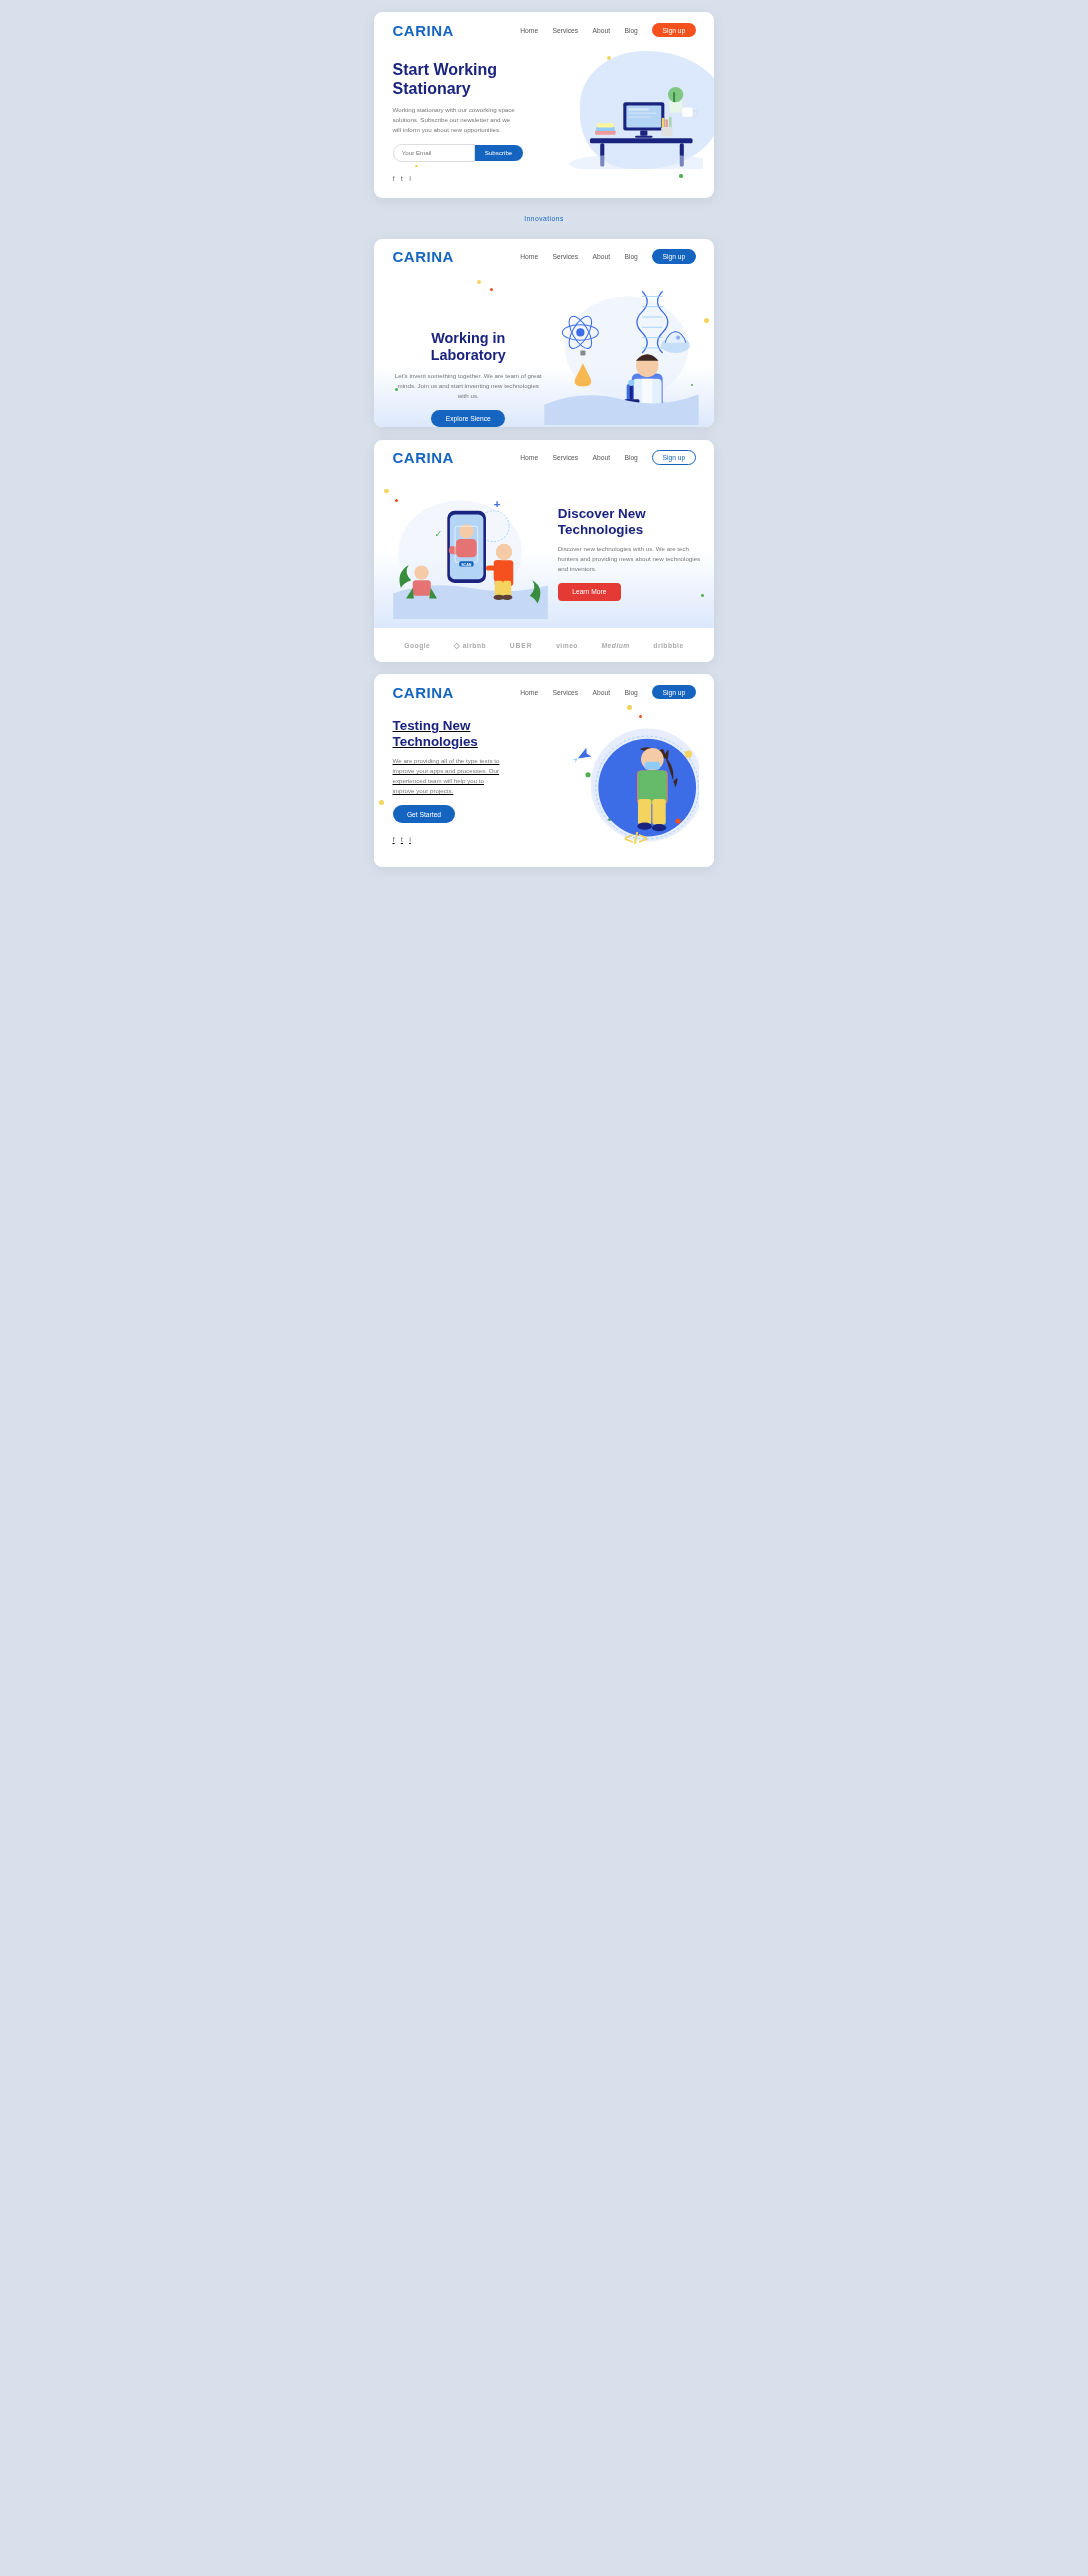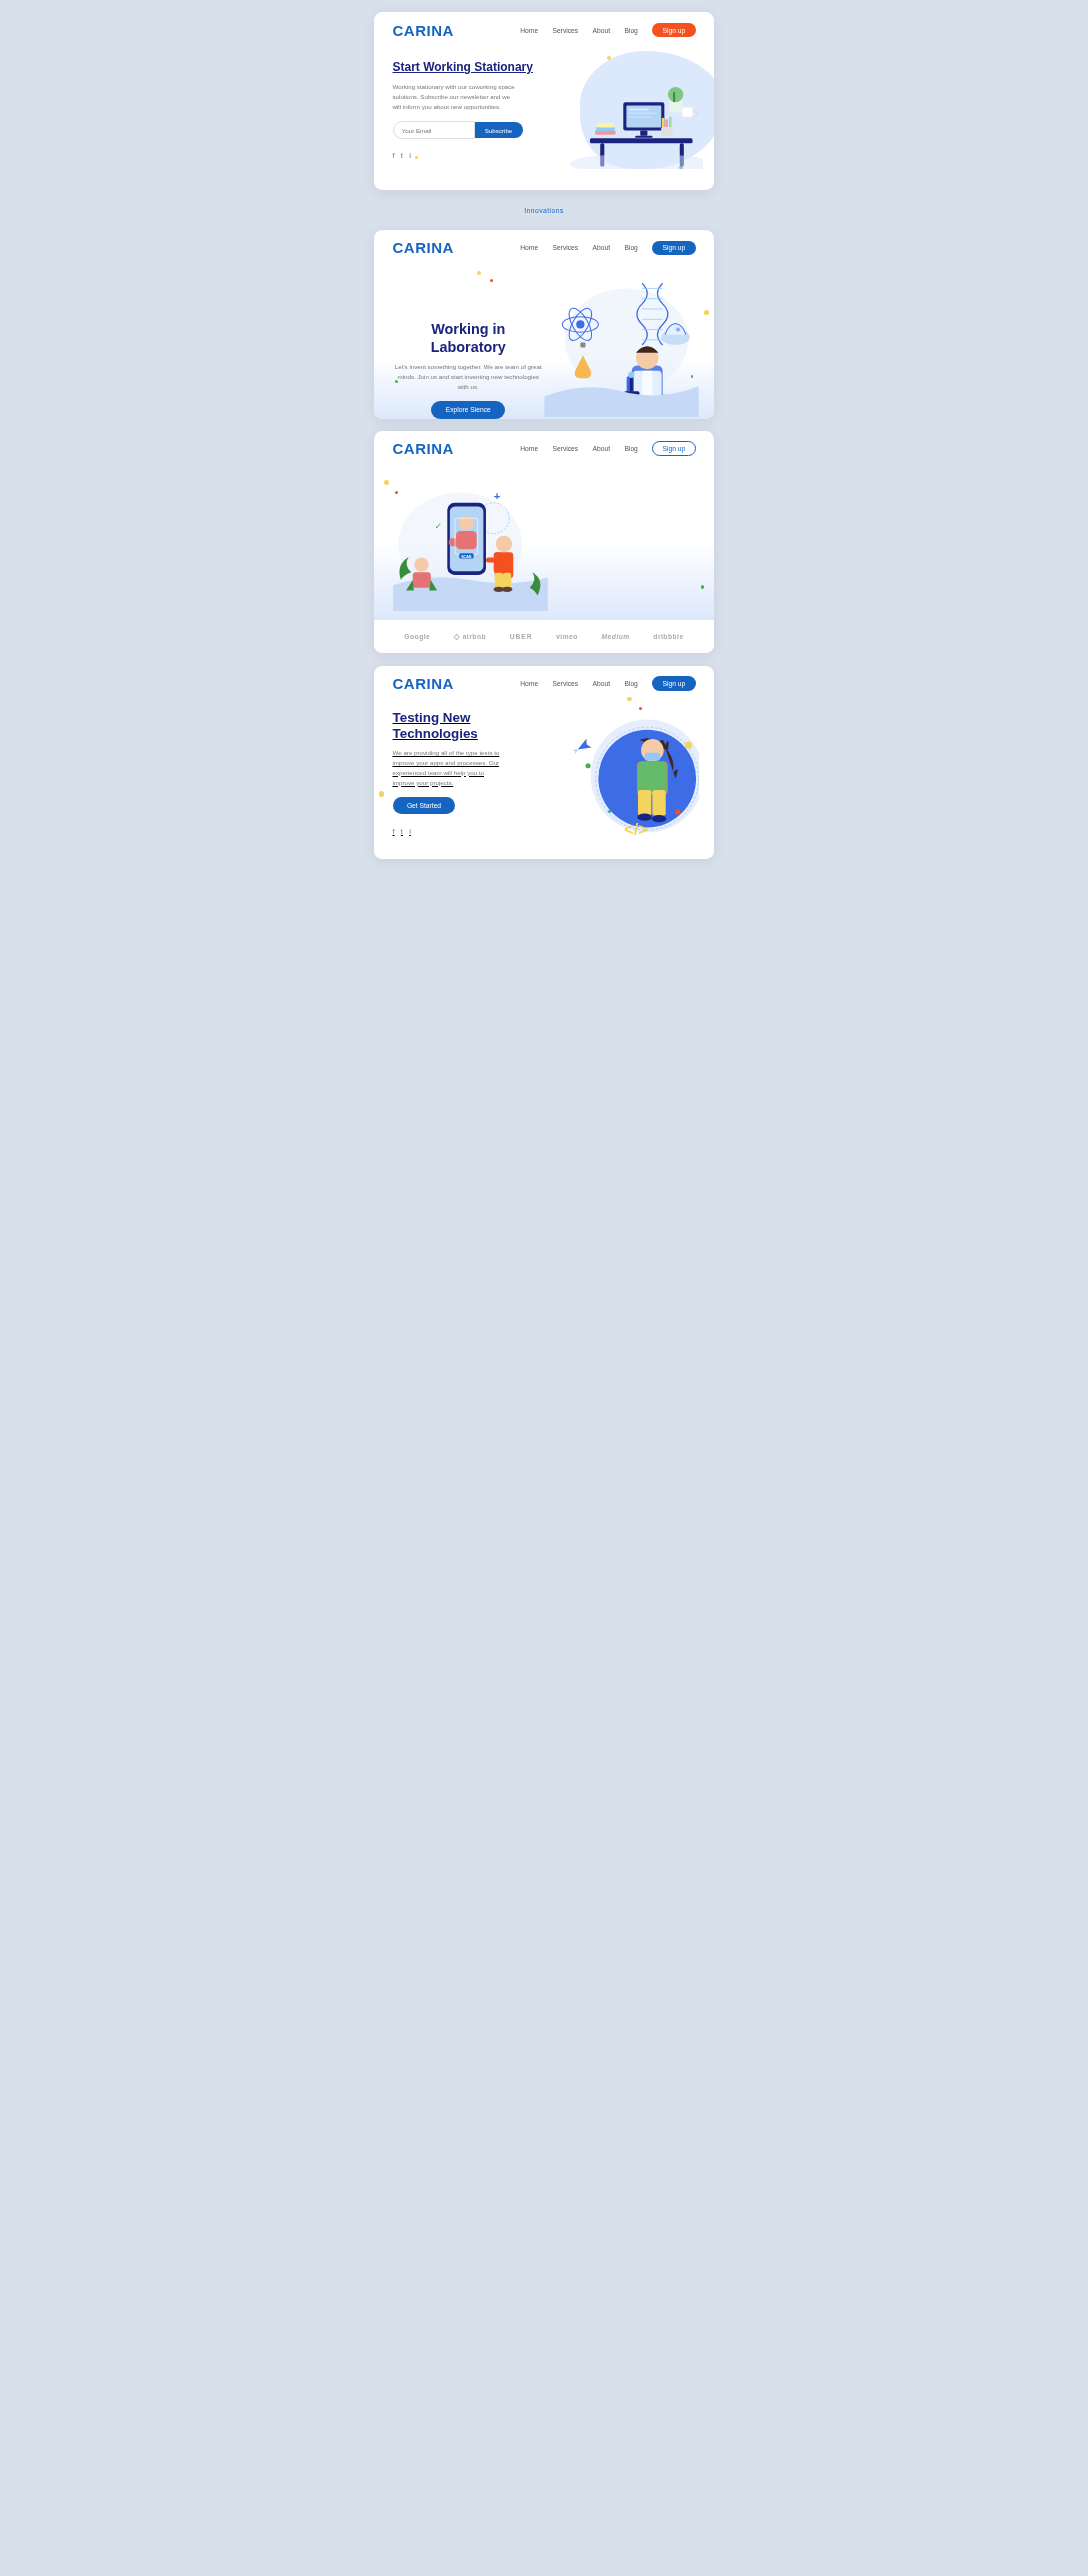--- a/index.html
+++ b/index.html
@@ -71,26 +71,25 @@
       min-height: 144px;
       position: relative;
       overflow: hidden;
     }
     .s1-left {
       flex: 0 0 55%;
       padding-top: 10.3px;
       z-index: 2;
     }
     .s1-title {
-      font-size: 12px;
+      font-size: 16px;
       font-weight: 800;
       color: #1a237e;
       line-height: 1.15;
       margin-bottom: 7.2px;
-      text-decoration: underline;
     }
     .s1-desc {
       font-size: 6.2px;
       color: #777;
       line-height: 1.6;
       margin-bottom: 9.3px;
       max-width: 124px;
     }
     .s1-form {
       display: flex;
@@ -561,20 +560,25 @@
 
           <rect x="-5" y="46" width="18" height="10" rx="5" fill="#f4511e"></rect>
         </g>
 
         <path d="M15,200 Q5,170 30,155 Q20,170 35,185 Q20,190 15,200" fill="#388e3c"></path>
 
         <path d="M280,230 Q295,200 270,185 Q280,200 265,215 Q275,220 280,230" fill="#388e3c"></path>
       </svg>
     </div>
 
+    <div class="s3-right">
+      <h2 class="s3-title">Discover New Technologies</h2>
+      <p class="s3-desc">Discover new technologies with us. We are tech hunters and providing news about new technologies and inventors.</p>
+      <button class="s3-btn">Learn More</button>
+    </div>
   </div>
 
   <div class="brands-row">
     <span class="brand-name brand-google">Google</span>
     <span class="brand-name brand-airbnb">
       <span style="font-size:7.7px;">◇</span>
       <span>airbnb</span>
     </span>
     <span class="brand-name brand-uber">UBER</span>
     <span class="brand-name brand-vimeo">vimeo</span>

